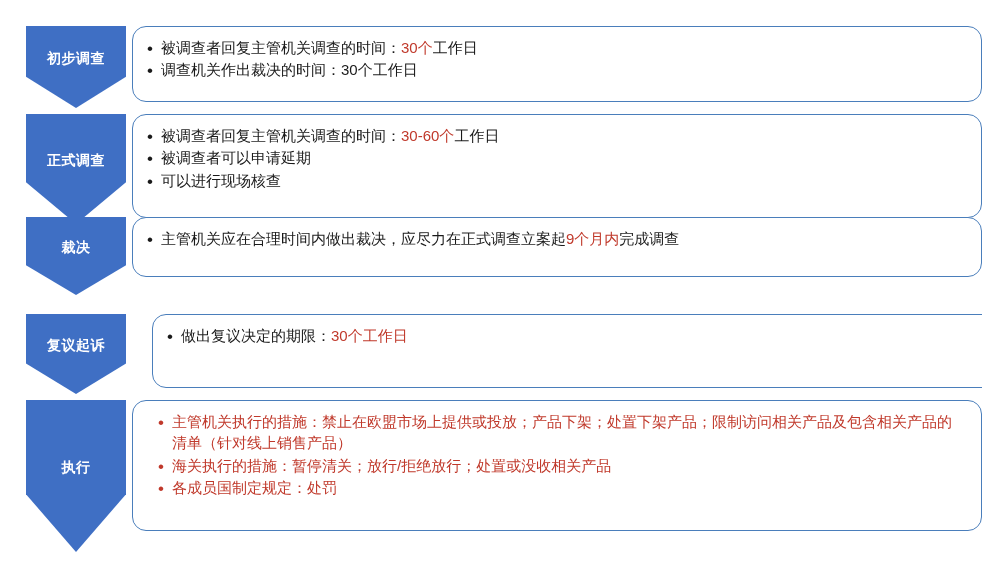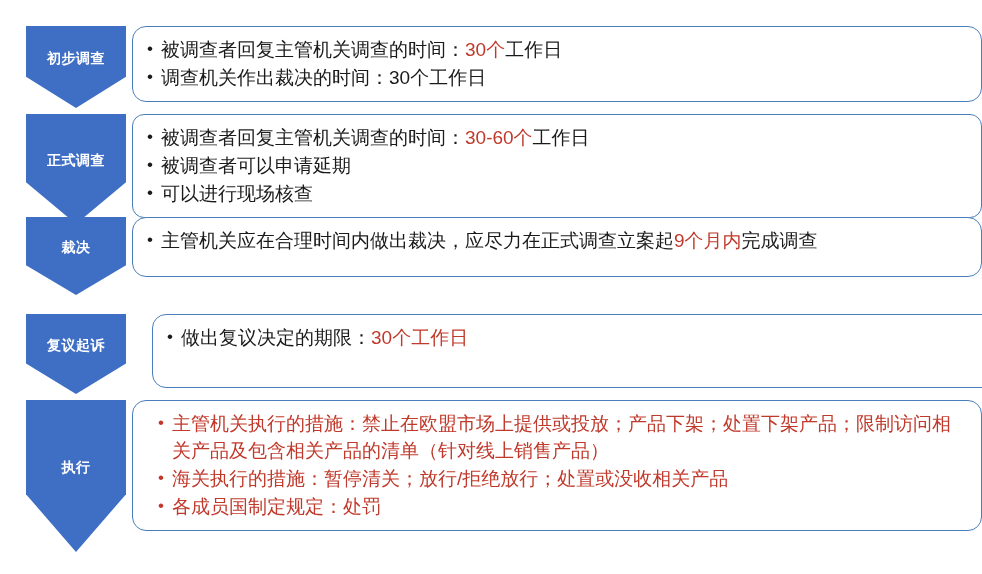--- a/index.html
+++ b/index.html
@@ -50,21 +50,21 @@
     margin-left: 6px;
     border: 1px solid #4a7ebb;
     border-radius: 14px;
     background: #ffffff;
     box-sizing: border-box;
     padding: 9px 16px 9px 14px;
   }
   .bullet-line {
     position: relative;
     padding-left: 14px;
-    font-size: 19px;
+    font-size: 15px;
     line-height: 1.42;
     color: #1a1a1a;
     margin: 1px 0;
   }
   .bullet-line::before {
     content: "\2022";
     position: absolute;
     left: 0;
     top: 0;
     font-size: 17px;
@@ -78,21 +78,21 @@
   .hl {
     color: #c0392b;
   }
   
   #stage-0 { top: 26px;  height: 82px; }
   #stage-0 .chevron { height: 82px; }
   #stage-0 .panel   { height: 76px; }
 
   #stage-1 { top: 114px; height: 110px; }
   #stage-1 .chevron { height: 110px; }
-  #stage-1 .panel   { height: 104px; border-radius: 12px; }
+  #stage-1 .panel   { height: 104px; }
 
   #stage-2 { top: 217px; height: 78px; }
   #stage-2 .chevron { height: 78px; }
   #stage-2 .panel   { height: 60px; }
 
   #stage-3 { top: 314px; height: 80px; gap: 20px; }
   #stage-3 .chevron { height: 80px; }
   #stage-3 .panel   { height: 74px; }
 
   #stage-4 { top: 400px; height: 152px; }

